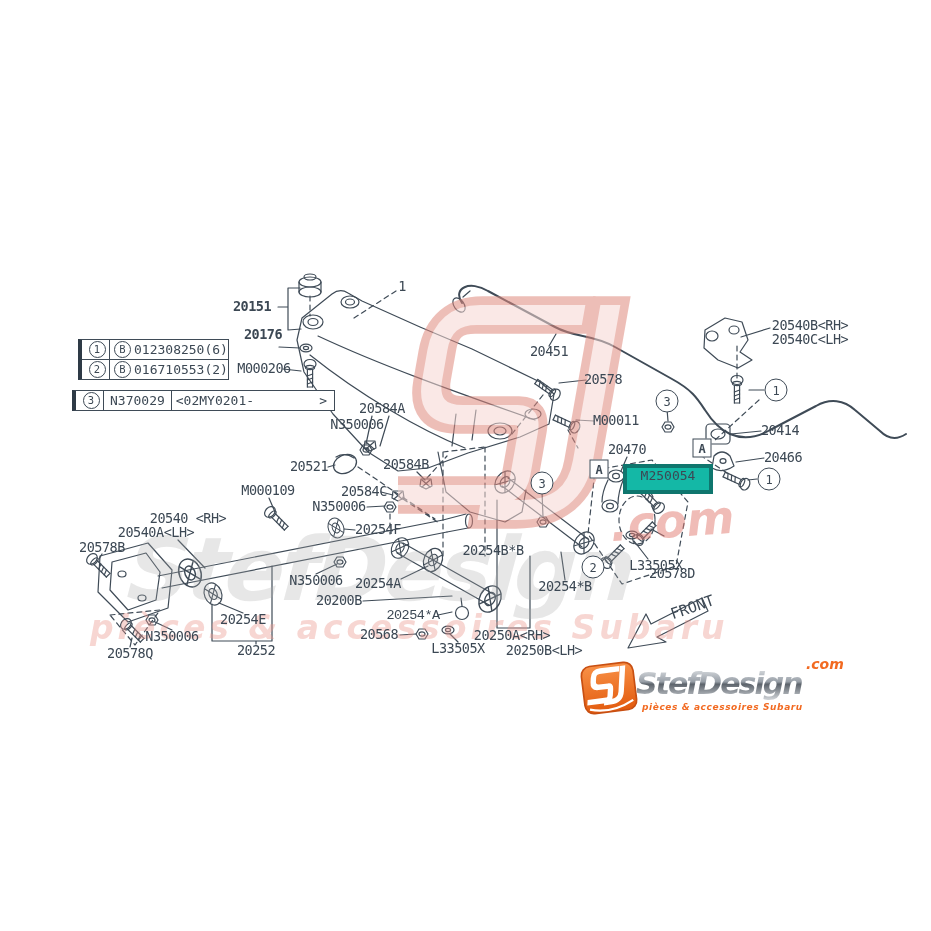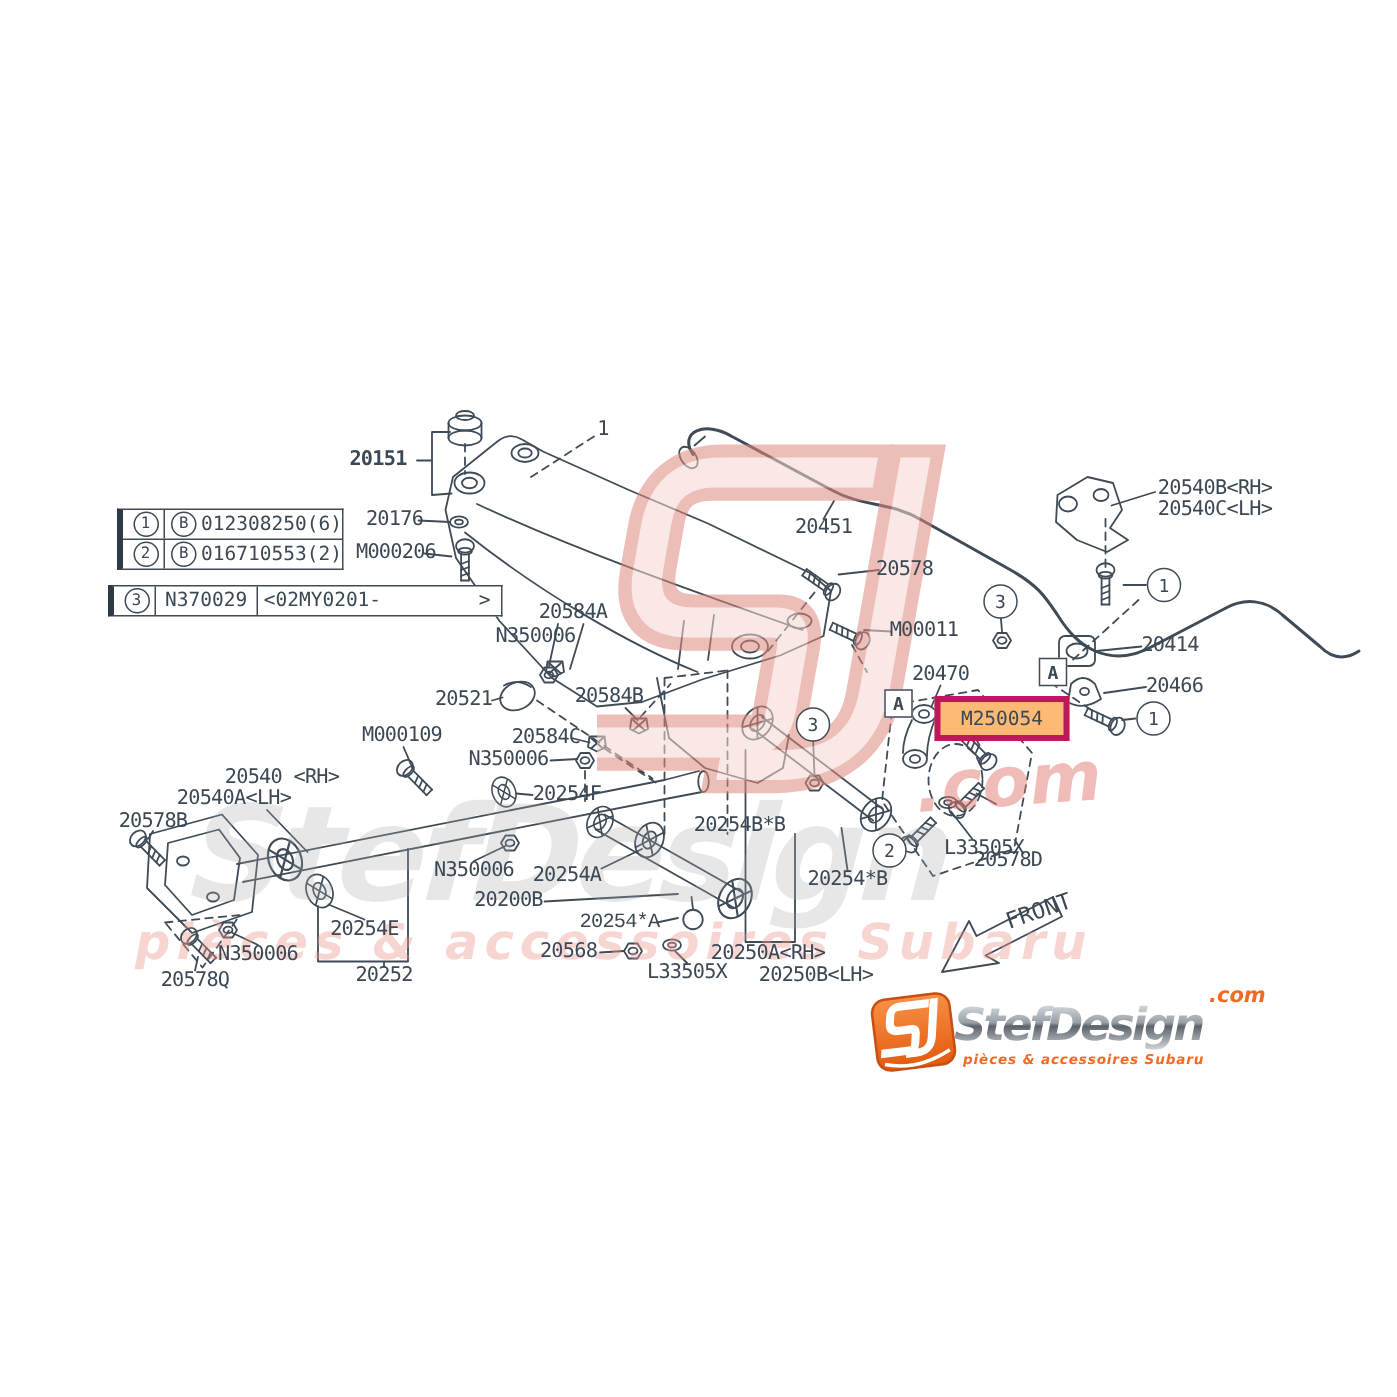--- a/index.html
+++ b/index.html
@@ -25,22 +25,22 @@
   .ref .row{display:flex;align-items:center;height:19px;padding:0 3px;}
   .ref .row + .row{border-top:1.5px solid #3f4b57;}
   .circ{width:15px;height:15px;border:1.2px solid #3c4854;border-radius:50%;flex:none;
         display:inline-flex;align-items:center;justify-content:center;font-size:10.5px;line-height:1;}
   .cell-num{width:24px;display:flex;justify-content:center;align-self:stretch;align-items:center;
             border-right:1.2px solid #3f4b57;flex:none;}
   .cell-val{display:flex;align-items:center;gap:3px;padding-left:4px;flex:1;}
   .cell-range{display:flex;justify-content:space-between;flex:1;align-self:stretch;align-items:center;
               border-left:1.2px solid #3f4b57;padding:0 4px;}
   
-  #highlight{position:absolute;left:623px;top:464px;width:82px;height:22px;background:#fdba74;
-             border:4px solid #be185d;display:flex;align-items:center;justify-content:center;
+  #highlight{position:absolute;left:623px;top:464px;width:82px;height:22px;background:#14b8a6;
+             border:4px solid #0f766e;display:flex;justify-content:center;
              font:13px "DejaVu Sans Mono",monospace;color:#3c4854;z-index:6;}
   
   #wm-sj{position:absolute;left:398px;top:290px;z-index:2;pointer-events:none;}
   #wm-text{position:absolute;left:128px;top:518px;z-index:2;pointer-events:none;
            font:italic 900 88px "DejaVu Sans",sans-serif;letter-spacing:-4px;
            color:rgba(168,168,168,0.28);white-space:nowrap;transform:skewX(-4deg);}
   #wm-com{position:absolute;left:610px;top:494px;z-index:2;pointer-events:none;
           font:italic 900 46px "DejaVu Sans",sans-serif;color:rgba(226,122,112,0.5);
           transform:rotate(-4deg);}
   #wm-tag{position:absolute;left:90px;top:608px;z-index:2;pointer-events:none;white-space:nowrap;
@@ -284,21 +284,21 @@
       <span class="cell-range">
         <span>&lt;02MY0201-</span>
         <span>&gt;</span>
       </span>
     </div>
   </div>
 
   <div id="labels">
       <div class="plabel" style="left: 252px; top: 307px; font-weight: bold;">20151</div>
       <div class="plabel" style="left: 402px; top: 287px;">1</div>
-      <div class="plabel" style="left: 263px; top: 347px;">20176</div>
+      <div class="plabel" style="left: 263px; top: 335px; font-weight: bold;">20176</div>
       <div class="plabel" style="left: 264px; top: 369px;">M000206</div>
       <div class="plabel" style="left: 549px; top: 352px;">20451</div>
       <div class="plabel" style="left: 603px; top: 380px;">20578</div>
       <div class="plabel" style="left: 616px; top: 421px;">M00011</div>
       <div class="plabel" style="left: 382px; top: 409px;">20584A</div>
       <div class="plabel" style="left: 357px; top: 425px;">N350006</div>
       <div class="plabel" style="left: 309px; top: 467px;">20521</div>
       <div class="plabel" style="left: 406px; top: 465px;">20584B</div>
       <div class="plabel" style="left: 268px; top: 491px;">M000109</div>
       <div class="plabel" style="left: 364px; top: 492px;">20584C</div>

